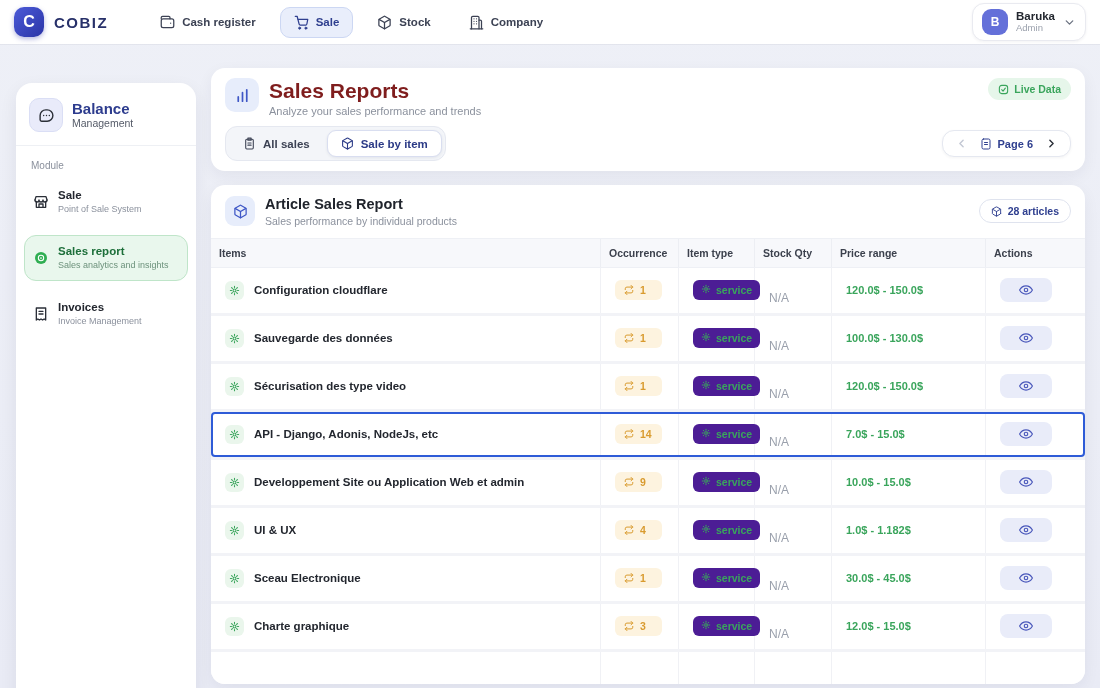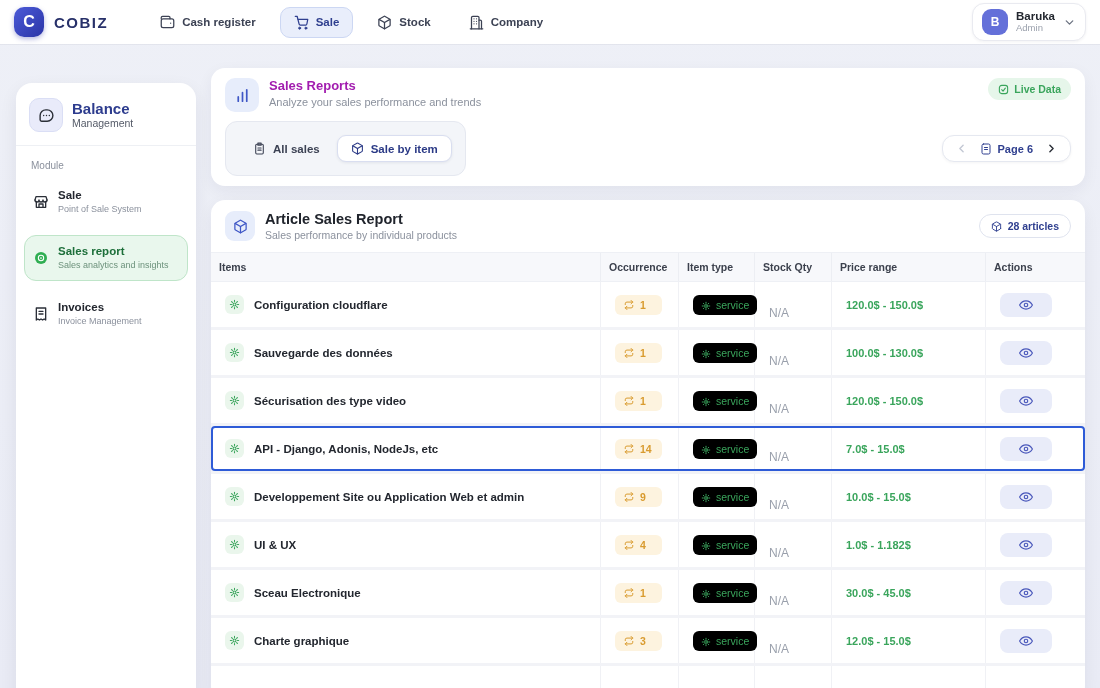--- a/index.html
+++ b/index.html
@@ -83,30 +83,30 @@
   .main { position:absolute; left:211px; top:68px; width:874px; z-index:3; }
   .card {
     background:#fff; border-radius:14px; box-shadow:0 5px 16px rgba(30,35,60,.06);
   }
   .header-card { padding:10px 14px; }
   .header-row { display:flex; align-items:flex-start; }
   .header-icon {
     width:34px; height:34px; border-radius:10px; background:#e7edfb;
     display:flex; align-items:center; justify-content:center; color:#3f57c6; margin-right:10px;
   }
-  .page-title { font-size:13px; font-weight:bold; color:#a21caf; line-height:1.2; }
+  .page-title { font-size:21px; font-weight:bold; color:#7f1d1d; line-height:1.2; }
   .page-subtitle { font-size:11px; color:#8b919d; margin-top:2px; }
   .live-badge {
     margin-left:auto; display:flex; align-items:center; gap:5px;
     background:#e6f6ea; color:#3aa55c; font-size:10.5px; font-weight:bold;
     padding:5px 10px; border-radius:999px;
   }
   .header-row2 { display:flex; align-items:center; margin-top:9px; }
   .tabs {
-    display:inline-flex; align-items:center; gap:3px; padding:13px;
+    display:inline-flex; align-items:center; gap:3px; padding:3px;
     background:#f3f5f9; border:1px solid #e5e8f0; border-radius:12px;
   }
   .tab {
     display:flex; align-items:center; gap:7px; padding:6px 13px;
     border-radius:9px; font-size:11.5px; font-weight:bold; color:#3c4254;
     border:1px solid transparent; cursor:pointer;
   }
   .tab.active { background:#fff; border-color:#d9def0; color:#2b3a86; box-shadow:0 1px 3px rgba(30,35,60,.08); }
   .pagination {
     margin-left:auto; display:flex; align-items:center; gap:12px;
@@ -151,22 +151,22 @@
     width:19px; height:19px; border-radius:6px; background:#eaf6ec; color:#3aa55c;
     display:flex; align-items:center; justify-content:center; margin-right:10px; flex:none;
   }
   .item-name { font-size:11.5px; font-weight:bold; color:#23272f; }
   .occ-badge {
     display:flex; align-items:center; gap:6px; background:#fdf3df; color:#d99b2f;
     border-radius:6px; padding:4px 9px; min-width:47px;
     font-size:10.5px; font-weight:bold;
   }
   .type-badge {
-    display:flex; align-items:flex-end; gap:5px; background:#000000; color:#3aa55c;
-    border-radius:6px; padding:4px 8px; font-size:10.5px; font-weight:normal;
+    display:flex; align-items:flex-start; gap:5px; background:#4c1d95; color:#3aa55c;
+    border-radius:6px; padding:4px 8px; font-size:10.5px; font-weight:bold;
   }
   .stock-val { font-size:12px; color:#9aa0ac;margin-top:16px; }
   .price-val { font-size:11px; font-weight:bold; color:#3aa55c; }
   .eye-btn {
     width:52px; height:24px; border-radius:8px; background:#e9ecf9; border:none;
     display:flex; align-items:center; justify-content:center; color:#4a58bb; cursor:pointer;
   }
   .partial-row { background:#fff; height:40px; display:flex; }
   .partial-row .td { height:100%; }
 </style>

